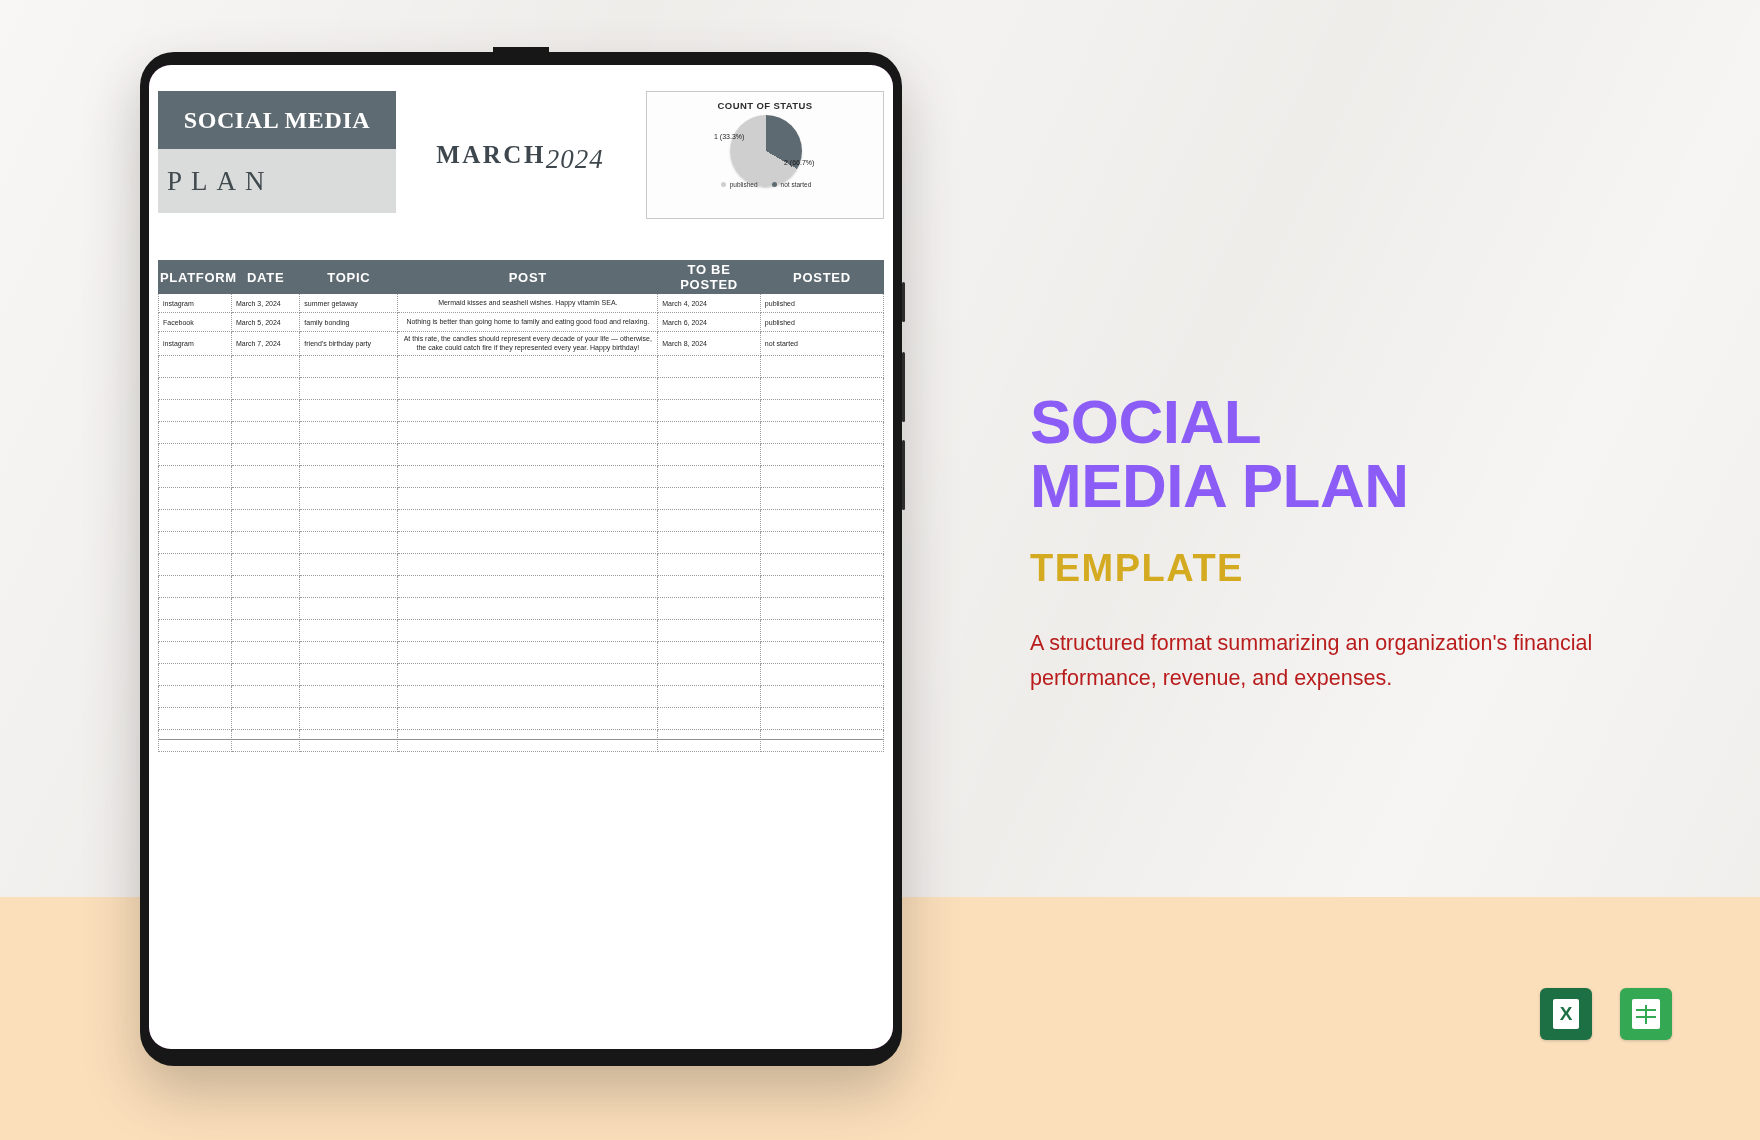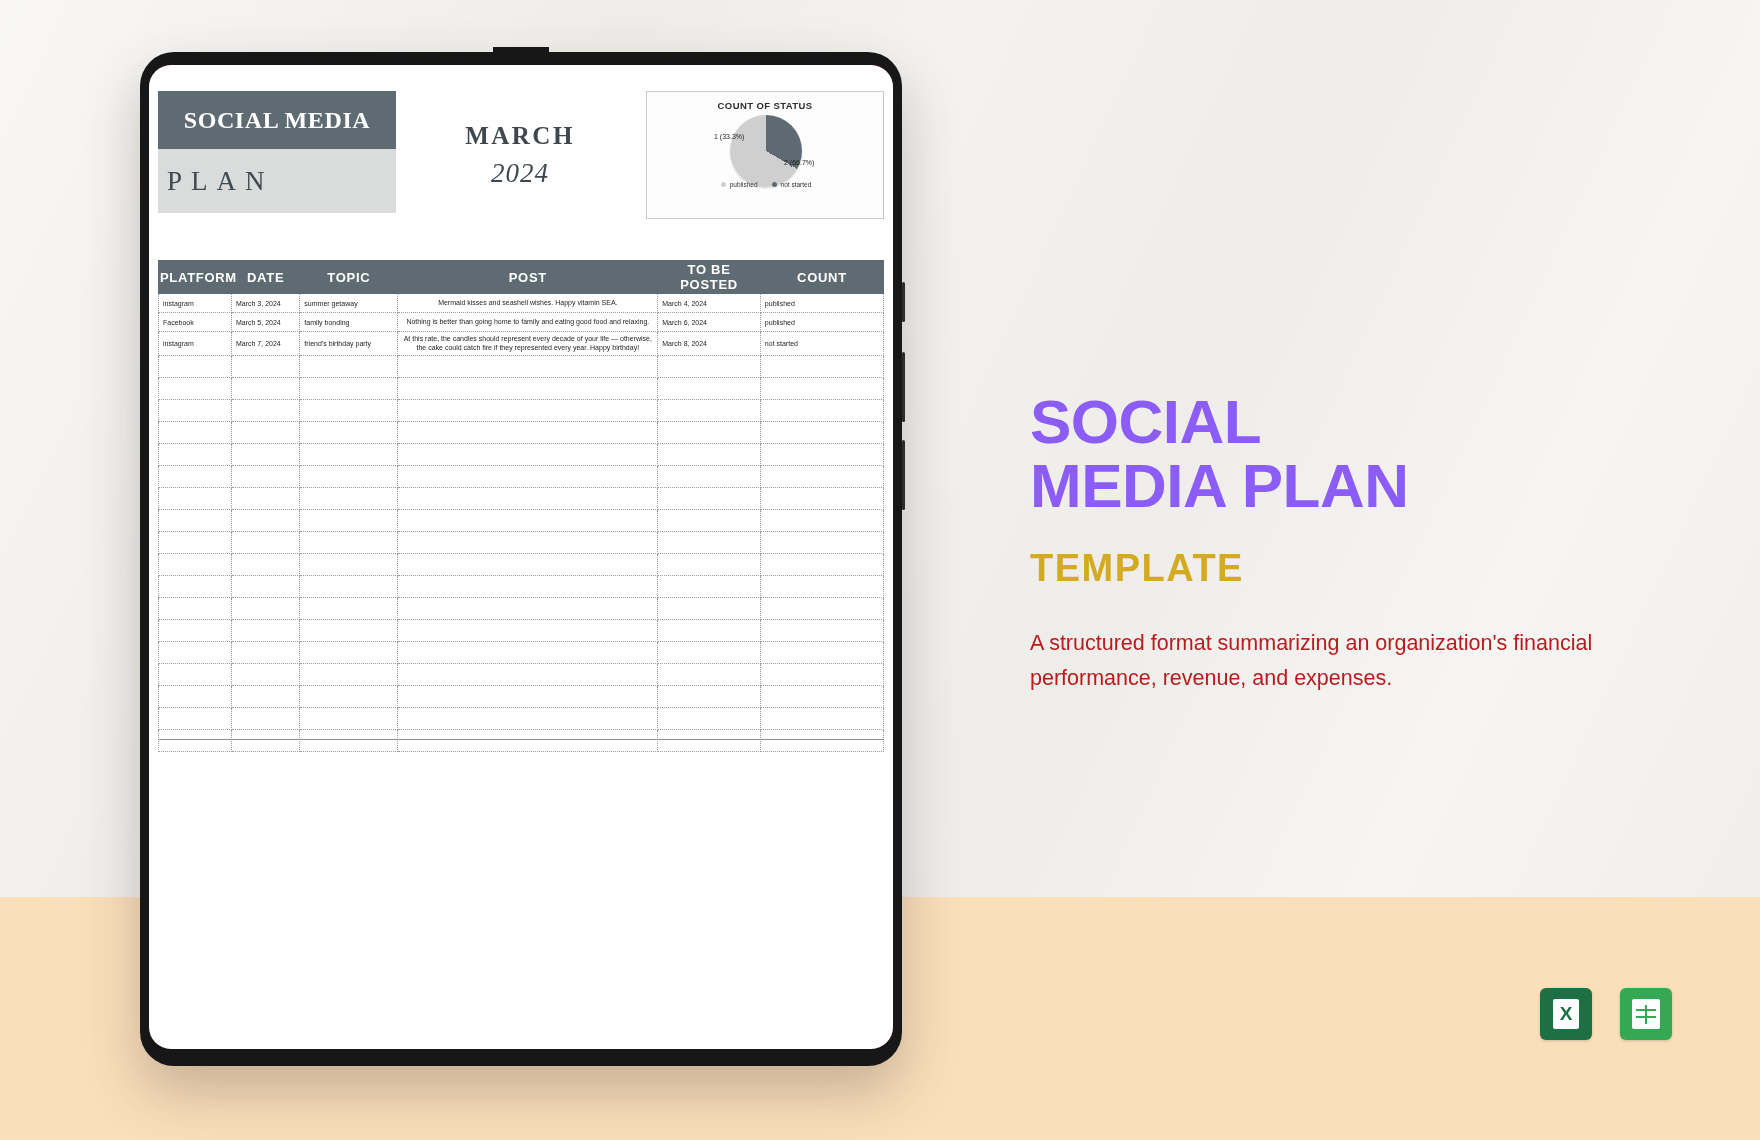--- a/index.html
+++ b/index.html
@@ -138,21 +138,21 @@
     padding-left: 9px;
   }
 
   .month-block {
     position: absolute;
     left: 244px;
     top: 0;
     width: 242px;
     height: 128px;
     display: flex;
-    flex-direction: column;
+    flex-direction: row;
     align-items: center;
     justify-content: center;
   }
   .month-name {
     font-family: "Liberation Serif", serif;
     font-weight: bold;
     font-size: 25px;
     letter-spacing: 2.5px;
     color: #3d474d;
   }
@@ -422,21 +422,21 @@
               <col class="col-tobe">
               <col class="col-status">
           </colgroup>
           <thead>
             <tr>
               <th>PLATFORM</th>
               <th>DATE</th>
               <th>TOPIC</th>
               <th>POST</th>
               <th>TO BE POSTED</th>
-              <th>COUNT</th>
+              <th>POSTED</th>
             </tr>
           </thead>
           <tbody id="tbody">
               <tr>
                 <td>instagram</td>
                 <td>March 3, 2024</td>
                 <td>summer getaway</td>
                 <td class="c-post">Mermaid kisses and seashell wishes. Happy vitamin SEA.</td>
                 <td>March 4, 2024</td>
                 <td>published</td>

